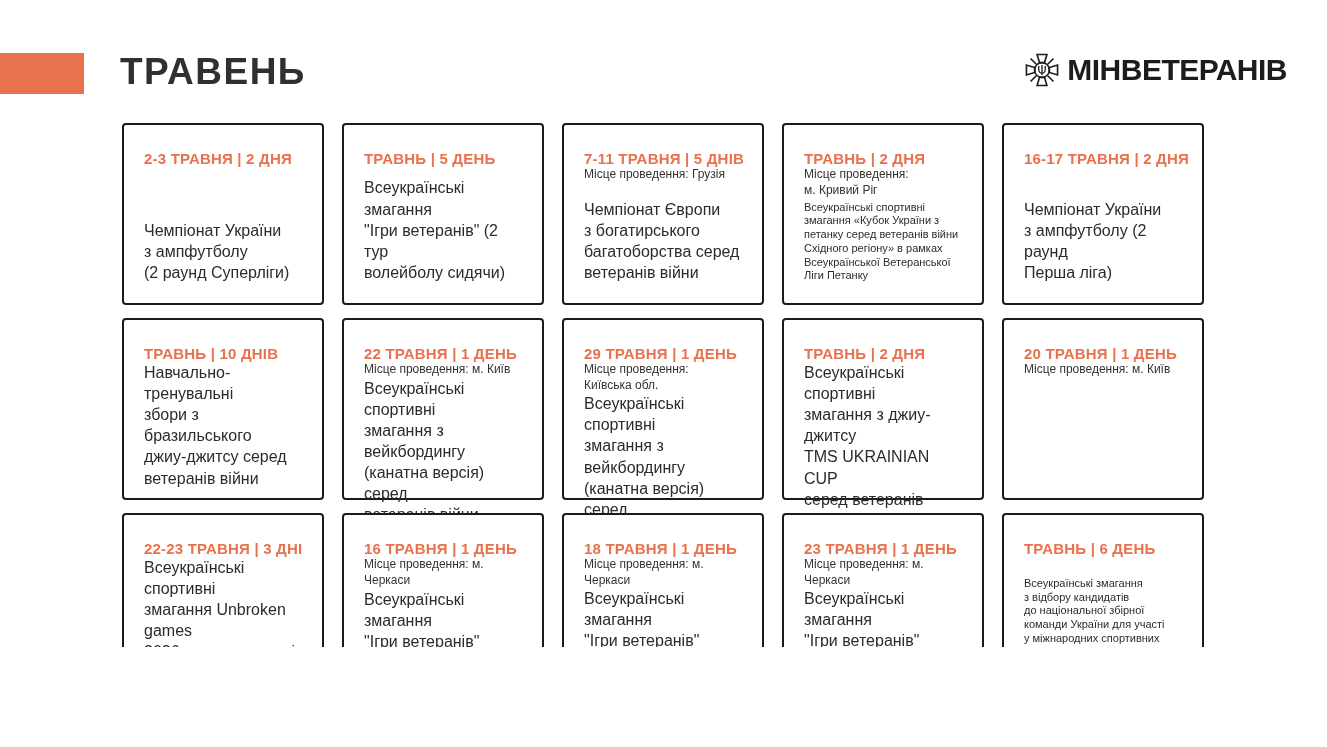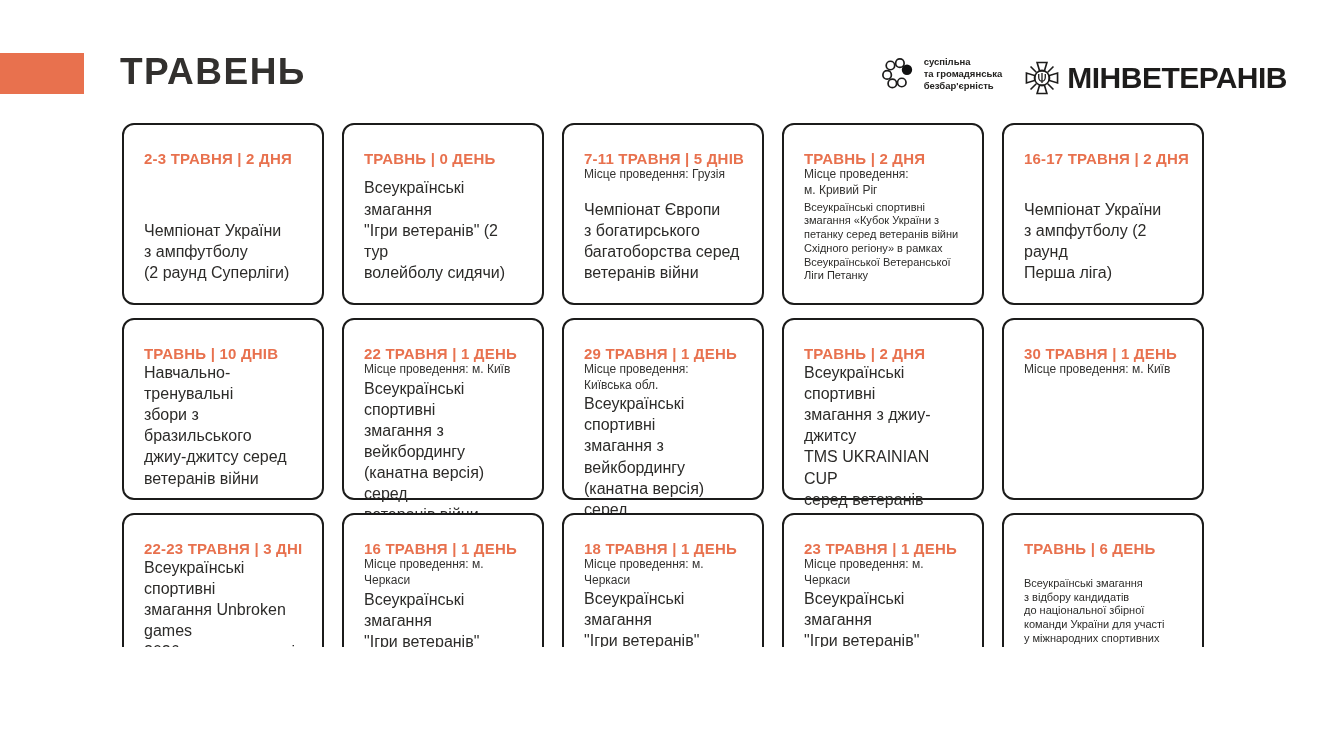--- a/index.html
+++ b/index.html
@@ -24,38 +24,38 @@
   .logos{
     position:absolute;right:40px;top:52px;
     display:flex;align-items:center;gap:22px;
   }
   .acc-logo{display:flex;align-items:center;gap:9px;}
   .acc-logo svg{width:34px;height:34px;display:block;}
   .acc-text{
     font-size:9.5px;font-weight:700;line-height:1.25;
     color:#232220;display:flex;flex-direction:column;
   }
-  .min-logo{display:flex;align-items:center;gap:7px;margin-top:8px;}
+  .min-logo{display:flex;align-items:center;gap:7px;}
   .min-logo svg{width:36px;height:36px;display:block;}
   .min-label{
     font-size:30px;font-weight:800;letter-spacing:-0.5px;
     color:#1D1C1B;white-space:nowrap;
   }
   
   .grid{
     position:absolute;left:122px;top:123px;
     display:grid;
     grid-template-columns:repeat(5,202px);
     grid-auto-rows:182px;
     column-gap:18px;row-gap:13px;
   }
   .card{
     box-sizing:border-box;
     border:2px solid #1B1B1A;
-    border-radius:12px;
+    border-radius:4px;
     background:#ffffff;
     padding:25px 16px 20px 20px;
     display:flex;flex-direction:column;
   }
   .card-date{
     font-size:15px;font-weight:700;letter-spacing:0.2px;
     color:#E8714E;white-space:nowrap;
   }
   .card-location{
     margin-top:0;
@@ -72,37 +72,20 @@
 </head>
 <body>
 
 <div class="page">
 
   <div class="accent-bar"></div>
 
   <h1 class="page-title">ТРАВЕНЬ</h1>
 
   <div class="logos">
-    <div class="acc-logo">
-      <svg viewBox="0 0 36 36" aria-hidden="true">
-        <g fill="none" stroke="#1D1C1B" stroke-width="1.8">
-          <circle cx="10" cy="9" r="4.5"></circle>
-          <circle cx="20" cy="6.5" r="4.5"></circle>
-          <circle cx="6.5" cy="19" r="4.5"></circle>
-          <circle cx="12" cy="28" r="4.5"></circle>
-          <circle cx="22" cy="27" r="4.5"></circle>
-        </g>
-        <circle cx="27.5" cy="13.5" r="5.5" fill="#111111"></circle>
-      </svg>
-      <div class="acc-text">
-        <span>суспільна</span>
-        <span>та громадянська</span>
-        <span>безбар'єрність</span>
-      </div>
-    </div>
     <div class="min-logo">
       <svg viewBox="0 0 44 44" aria-hidden="true">
         <g fill="none" stroke="#1D1C1B" stroke-width="2">
           <path d="M16 3 h12 l-3 10 h-6 z"></path>
           <path d="M16 41 h12 l-3 -10 h-6 z"></path>
           <path d="M3 16 v12 l10 -3 v-6 z"></path>
           <path d="M41 16 v12 l-10 -3 v-6 z"></path>
           <circle cx="22" cy="22" r="9"></circle>
           <path d="M8 8 l7 7 M36 8 l-7 7 M8 36 l7 -7 M36 36 l-7 -7"></path>
           <path d="M22 16 v12 M18 17 v4 a4 5 0 0 0 8 0 v-4" stroke-width="1.6"></path>
@@ -115,21 +98,21 @@
   <div class="grid" id="grid">
     <div class="card">
       <div class="card-date">2-3 ТРАВНЯ | 2 ДНЯ</div>
 
       <div class="card-title">Чемпіонат України
 з ампфутболу
 (2 раунд Суперліги)</div>
     </div>
 
     <div class="card">
-      <div class="card-date">ТРАВНЬ | 0 ДЕНЬ</div>
+      <div class="card-date">ТРАВНЬ | 5 ДЕНЬ</div>
 
       <div class="card-title">Всеукраїнські змагання
 "Ігри ветеранів" (2 тур
 волейболу сидячи)</div>
     </div>
 
     <div class="card">
       <div class="card-date">7-11 ТРАВНЯ | 5 ДНІВ</div>
       <div class="card-location">Місце проведення: Грузія</div>
       <div class="card-title">Чемпіонат Європи
@@ -189,21 +172,21 @@
     <div class="card">
       <div class="card-date">ТРАВНЬ | 2 ДНЯ</div>
 
       <div class="card-title">Всеукраїнські спортивні
 змагання з джиу-джитсу
 TMS UKRAINIAN CUP
 серед ветеранів війни</div>
     </div>
 
     <div class="card">
-      <div class="card-date">30 ТРАВНЯ | 1 ДЕНЬ</div>
+      <div class="card-date">20 ТРАВНЯ | 1 ДЕНЬ</div>
       <div class="card-location">Місце проведення: м. Київ</div>
     </div>
 
     <div class="card">
       <div class="card-date">22-23 ТРАВНЯ | 3 ДНІ</div>
 
       <div class="card-title">Всеукраїнські спортивні
 змагання Unbroken games
 2026 серед ветеранів війни</div>
     </div>

